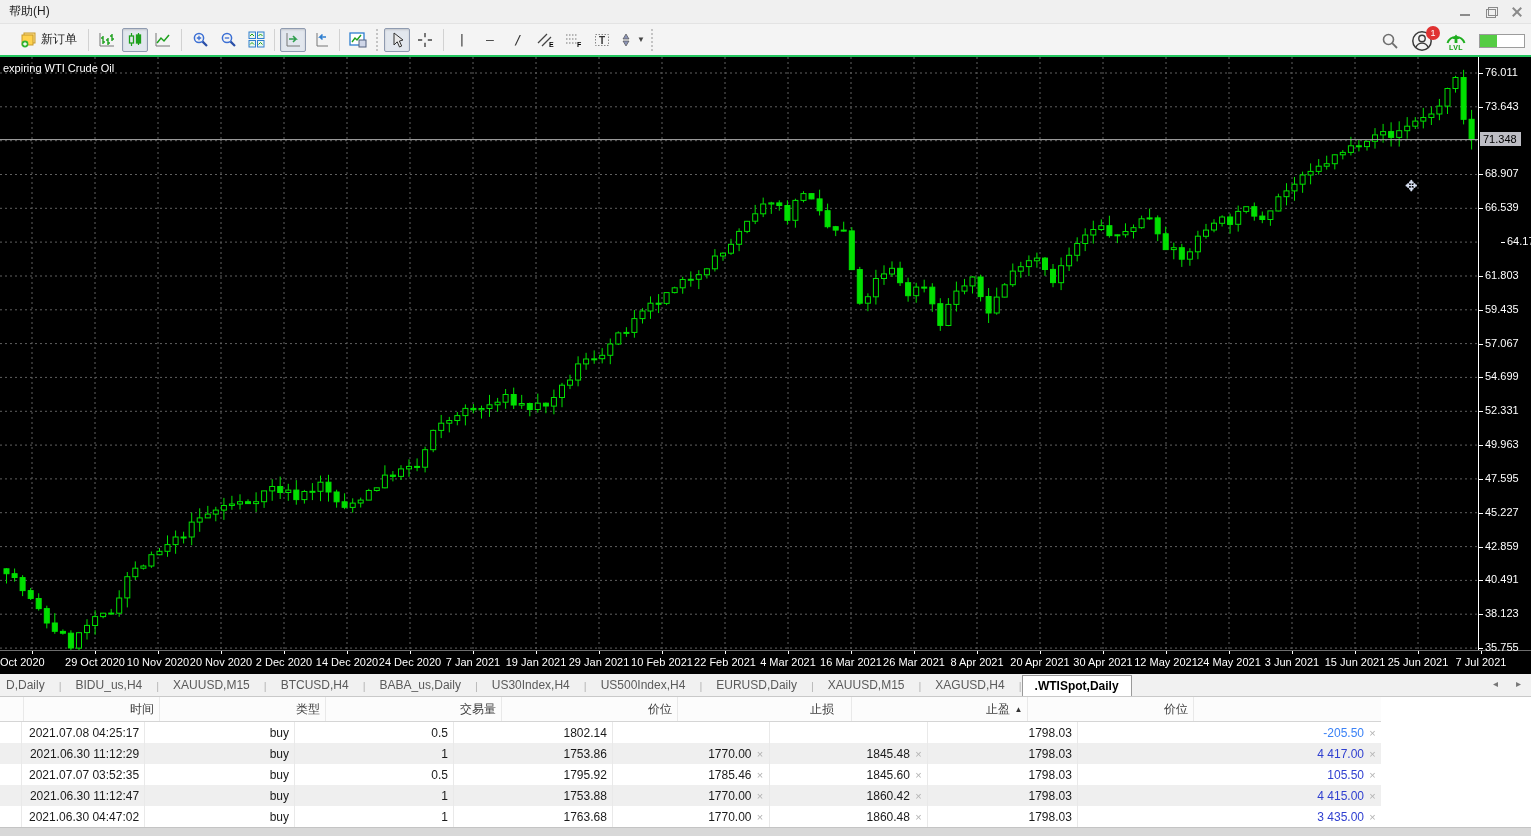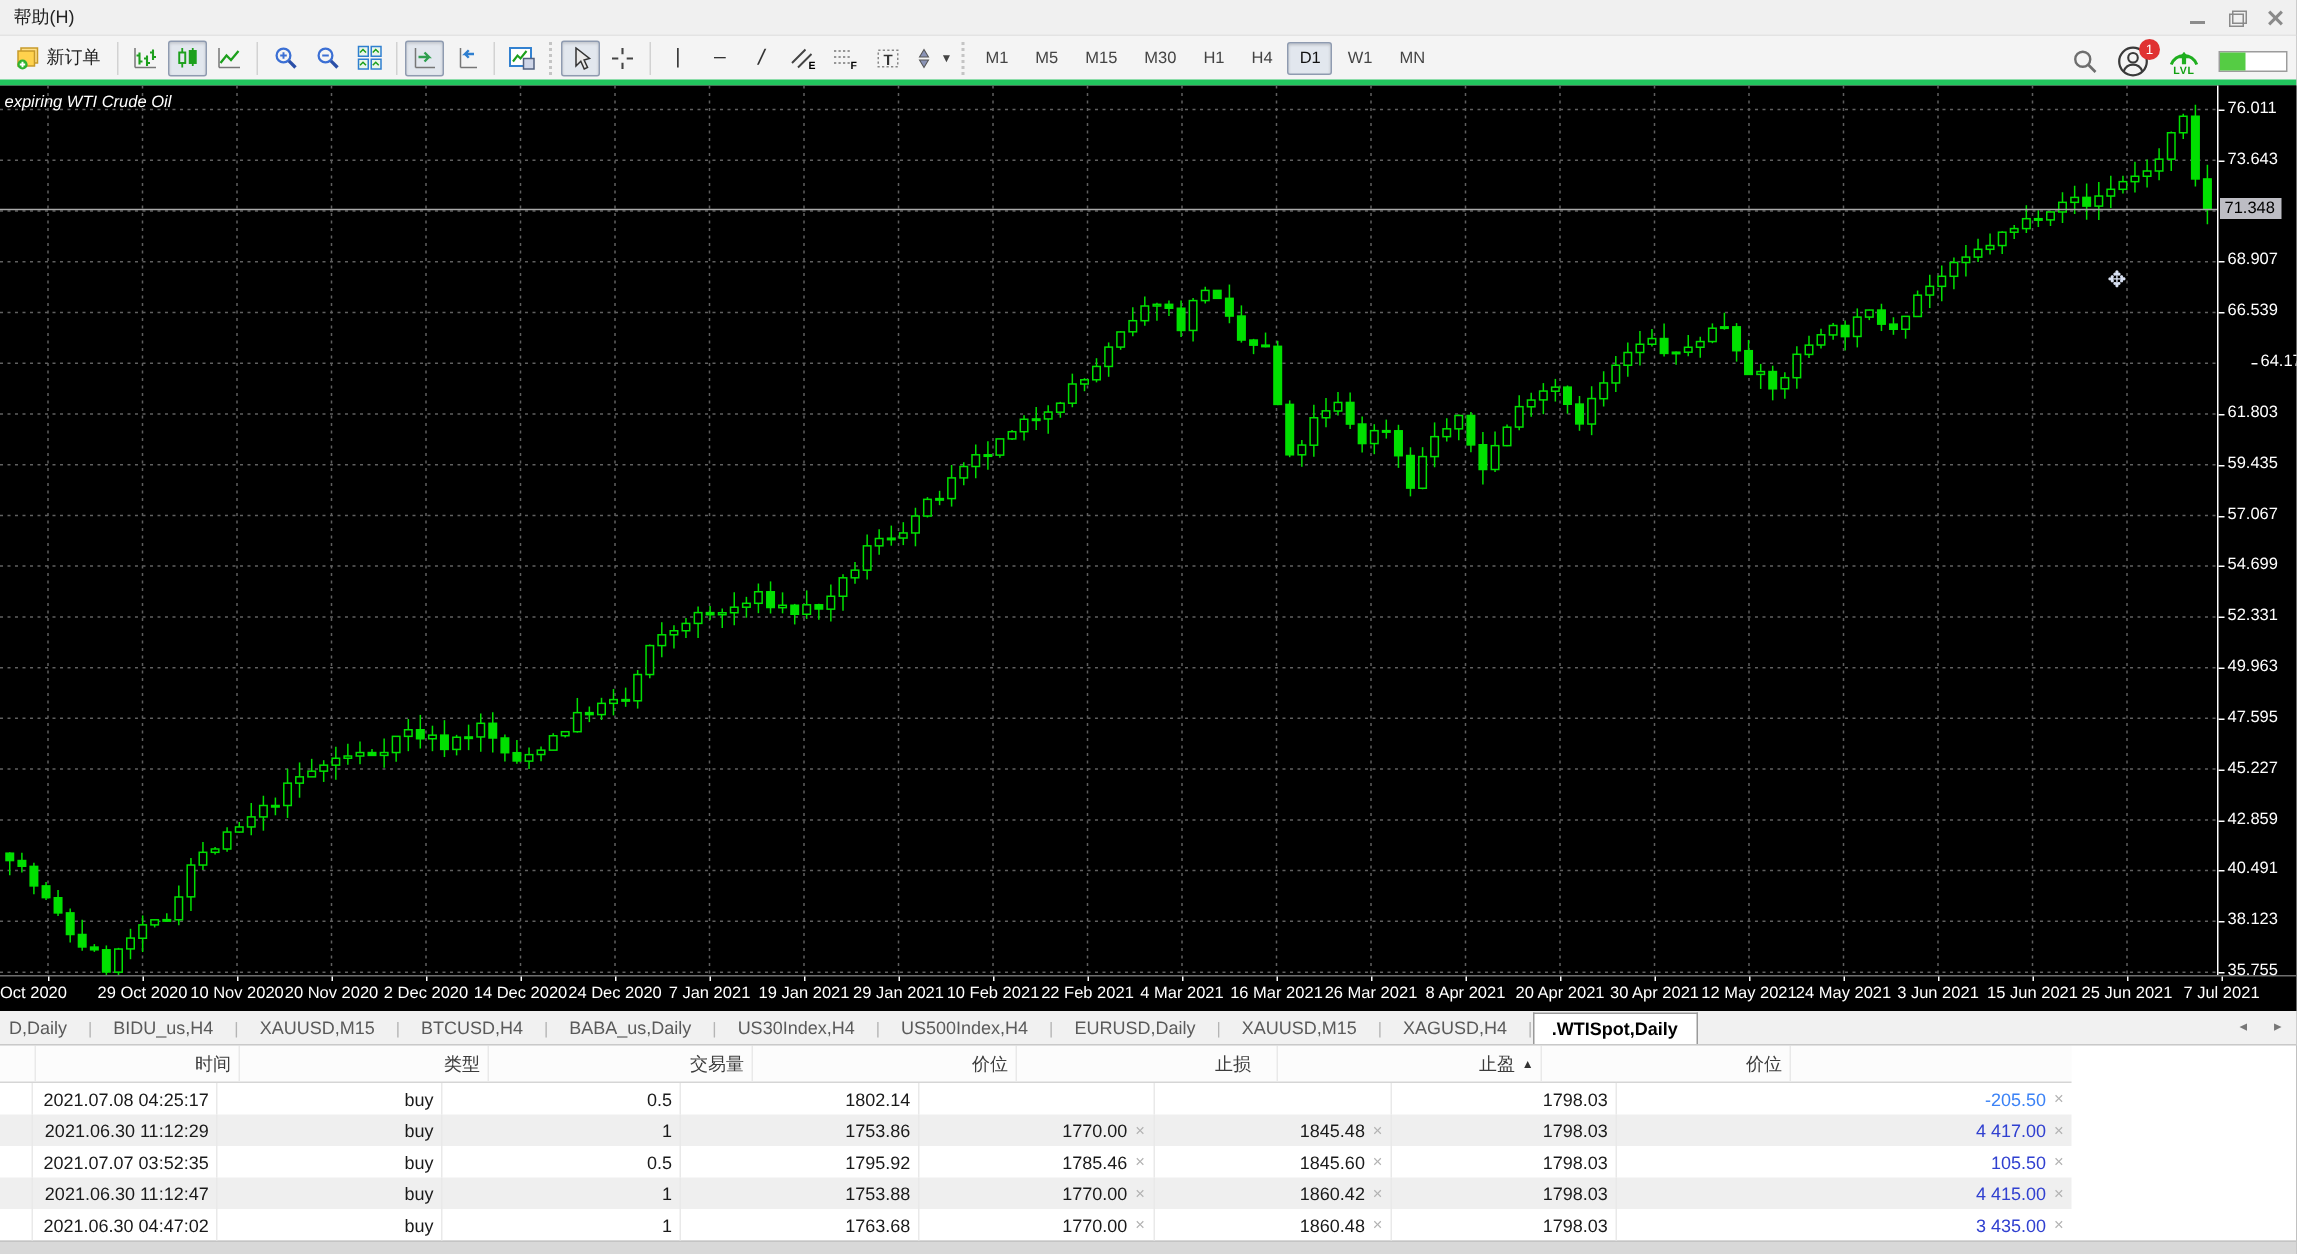--- a/index.html
+++ b/index.html
@@ -12,22 +12,22 @@
   .menu-item { font-size:12px; color:#222; padding:16px 9px; line-height:23px; cursor:default; }
   .win-controls { position:absolute; right:8px; top:0; height:24px; display:flex; align-items:center; gap:14px; }
   .wc { width:12px; height:10px; position:relative; opacity:.65; }
   .wc-min::after { content:""; position:absolute; left:1px; right:1px; bottom:1px; border-bottom:2px solid #555; }
   .wc-restore::after { content:""; position:absolute; left:1px; top:2px; width:8px; height:7px; border:1px solid #555; }
   .wc-restore::before { content:""; position:absolute; left:3px; top:0; width:8px; height:7px; border:1px solid #555; background:#f0f0f0; }
   .wc-close::before, .wc-close::after { content:""; position:absolute; left:5px; top:-1px; height:12px; border-left:2px solid #555; }
   .wc-close::before { transform:rotate(45deg);} .wc-close::after { transform:rotate(-45deg);}
 
   
-  .toolbar { height:33px; background:#f4f4f4; border-bottom:4px solid #22c55e;
-    display:flex; align-items:center; padding:0 4px; position:relative; }
+  .toolbar { height:33px; background:#f4f4f4; border-bottom:2px solid #22c55e;
+    display:flex; align-items:center; padding:0 14px; position:relative; }
   .tb-btn { height:24px; min-width:26px; display:flex; align-items:center; justify-content:center;
     border:1px solid transparent; border-radius:2px; margin:0 1px; cursor:default; color:#333; }
   .tb-btn.pressed { border-color:#8f9bb0; background:#e2e7ee; box-shadow:inset 0 1px 2px rgba(0,0,0,.15); }
   .tb-sep { width:1px; height:22px; background:#d2d2d2; margin:0 4px; }
   .tb-handle { width:3px; height:22px; margin:0 4px; border-left:2px dotted #c4c4c4; }
   .neworder { display:flex; align-items:center; gap:4px; padding:0 5px; }
   .neworder span { font-size:12px; color:#222; }
   .glyph { font-size:13px; font-family:"DejaVu Sans Mono", monospace; color:#333; }
   .tf-btn { height:22px; padding:0 7px; font-size:11px; color:#444; border:1px solid transparent;
     border-radius:2px; margin:0 1px; display:flex; align-items:center; }
@@ -37,21 +37,21 @@
   .badge { position:absolute; top:-4px; right:-7px; background:#e03232; color:#fff; font-size:9px;
     min-width:14px; height:14px; border-radius:7px; display:flex; align-items:center; justify-content:center; }
   .lvl-wrap { display:flex; flex-direction:column; align-items:center; line-height:1; }
   .lvl-txt { font-size:7px; font-weight:bold; color:#11a011; letter-spacing:.5px; }
   .progress { width:46px; height:14px; border:1px solid #9c9c9c; background:#fff; position:relative; }
   .progress .fill { position:absolute; left:0; top:0; bottom:0; background:#55cc44; }
 
   
   .chart-area { position:relative; width:1531px; height:617px; background:#000; }
   #chart-svg { position:absolute; left:0; top:0; }
-  .symbol-label { position:absolute; left:3px; top:5px; color:#fff; font-size:11px; z-index:3;font-style:italic; }
+  .symbol-label { position:absolute; left:3px; top:5px; color:#fff; font-size:11px; z-index:3; }
   .price-axis { position:absolute; left:1478px; top:0; width:53px; height:593px;
     border-left:1px solid #ffffff; background:#000; z-index:2; }
   .pa-label { position:absolute; left:6px; color:#fff; font-size:11px; white-space:nowrap; }
   .pa-label::before { content:""; position:absolute; left:-6px; top:7px; width:4px; border-top:1px solid #fff; }
   .pa-current { position:absolute; left:1px; background:#bdbdc4; color:#000; font-size:11px;
     padding:1px 4px 1px 3px; white-space:nowrap; }
   .time-axis { position:absolute; left:0; top:593px; width:1531px; height:24px; background:#000;
     border-top:1px solid #6e6e6e; }
   .ta-label { position:absolute; top:5px; color:#fff; font-size:11px; white-space:nowrap; transform:translateX(-50%); }
   .ta-label.first { transform:none; }
@@ -219,31 +219,20 @@
     </svg>
   </div>
   <div class="tb-btn">
     <svg class="icon" width="16" height="16" viewBox="0 0 16 16">
       <path d="M5 7l3-5 3 5zM5 9l3 5 3-5z" fill="#8a93b5" stroke="#555" stroke-width=".7"></path>
     </svg>
     <span style="font-size:8px;color:#444;margin-left:3px">▼</span>
   </div>
   <div class="tb-handle"></div>
 
-  <div id="tf-group" style="display:flex;align-items:center;">
-      <div class="tf-btn">M1</div>
-      <div class="tf-btn">M5</div>
-      <div class="tf-btn">M15</div>
-      <div class="tf-btn">M30</div>
-      <div class="tf-btn">H1</div>
-      <div class="tf-btn">H4</div>
-      <div class="tf-btn pressed">D1</div>
-      <div class="tf-btn">W1</div>
-      <div class="tf-btn">MN</div>
-    </div>
 
   <div class="tb-right">
     <svg class="icon" width="18" height="18" viewBox="0 0 18 18">
       <circle cx="7.5" cy="7.5" r="5" fill="none" stroke="#6e6e6e" stroke-width="1.6"></circle>
       <path d="M11.2 11.2L16 16" stroke="#6e6e6e" stroke-width="1.8"></path>
     </svg>
     <div class="avatar-wrap">
       <svg class="icon" width="22" height="22" viewBox="0 0 22 22">
         <circle cx="11" cy="11" r="9.2" fill="none" stroke="#3a3a3a" stroke-width="1.5"></circle>
         <circle cx="11" cy="8.5" r="3.2" fill="none" stroke="#3a3a3a" stroke-width="1.4"></circle>

